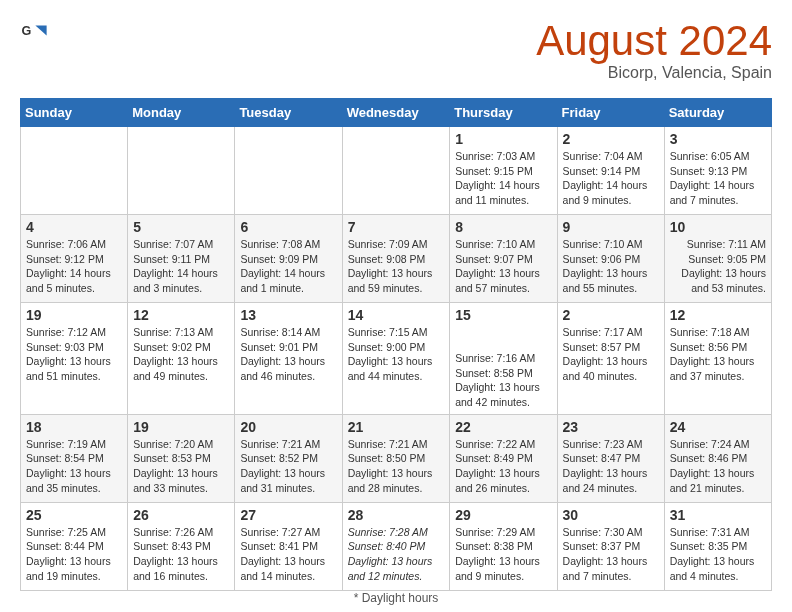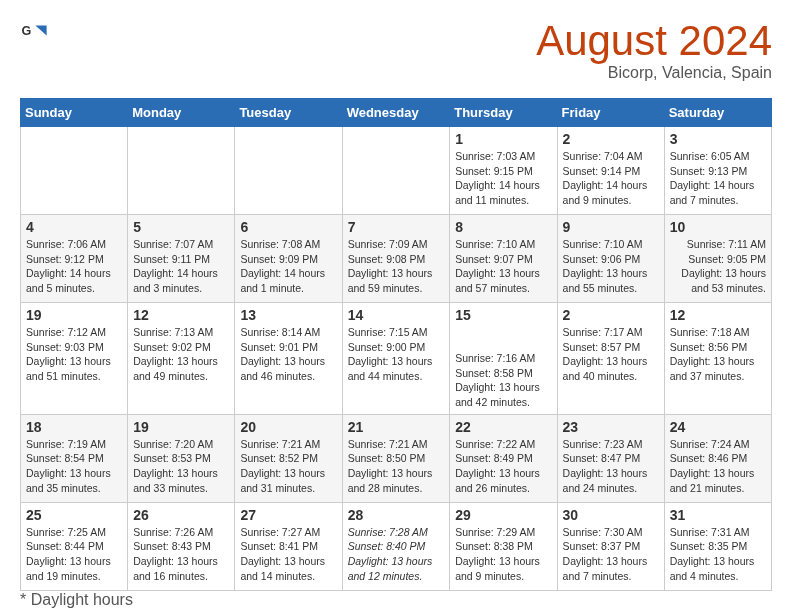--- a/index.html
+++ b/index.html
@@ -83,22 +83,23 @@
     .day-info {
       color: #333;
       line-height: 1.4;
       font-size: 10.5px;
     }
     .empty-cell {
       background: #fff !important;
     }
     .footer-note {
       margin-top: 0;
-      font-size: 16px;
+      font-size: 12px;
       color: #555;
+      text-align: center;
     }
   </style>
 </head>
 <body>
 
 <div class="header-section">
   <div class="logo">
     <svg class="logo-icon" viewBox="0 0 40 40">
       <text x="2" y="22" font-size="18" font-weight="bold" fill="#333">G</text>
       <polygon points="22,8 38,8 38,22" fill="#2a6db5"></polygon>

